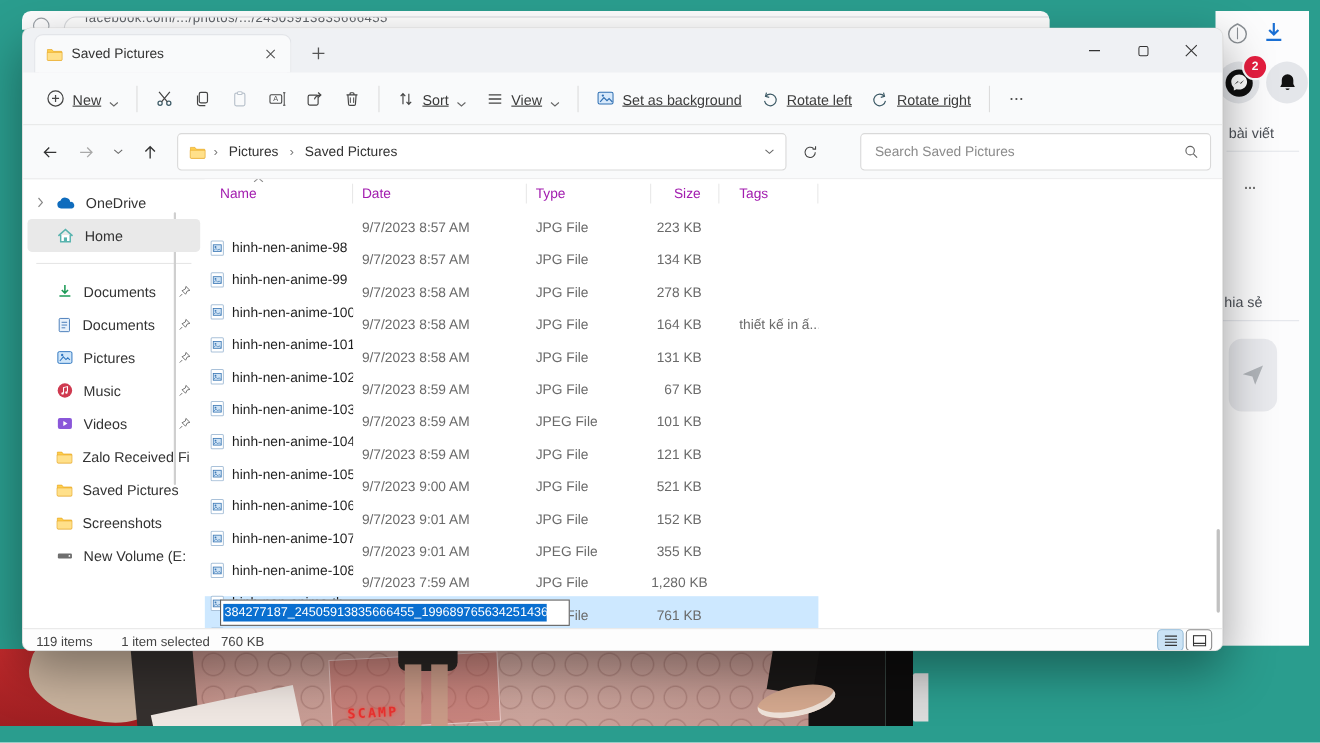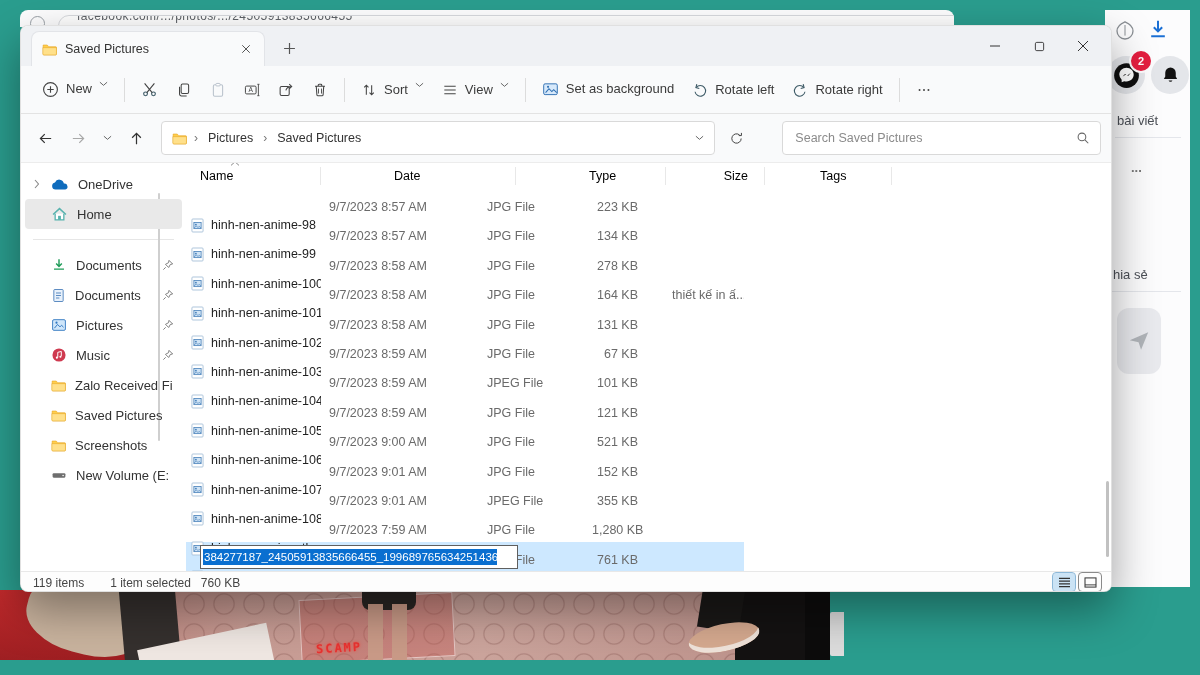--- a/index.html
+++ b/index.html
@@ -34,46 +34,46 @@
   
   .win{position:absolute;left:20px;top:25px;width:1090px;height:565px;background:#fff;border-radius:8px;overflow:hidden;z-index:10;
     box-shadow:0 18px 45px rgba(0,0,0,.38);border:1px solid rgba(0,0,0,.12);}
   .tabbar{height:40px;background:#eff1f4;position:relative;display:flex;align-items:flex-end;}
   .tab{margin-left:10px;width:212px;height:34px;background:#f9fafb;border:1px solid #e2e4e8;border-bottom:none;border-radius:8px 8px 0 0;display:flex;align-items:center;padding:0 10px;gap:8px;font-size:12.5px;color:#333;}
   .tab-close{margin-left:auto;padding:3px;border-radius:4px;}
   .newtab{margin-left:16px;margin-bottom:9px;padding:2px;}
   .win-controls{position:absolute;right:6px;top:4px;display:flex;}
   .wc{width:44px;height:32px;display:flex;align-items:center;justify-content:center;}
   .toolbar{height:47px;background:#f9fafb;border-bottom:1px solid #e3e3e3;display:flex;align-items:center;padding:0 12px;font-size:13px;color:#3b3b3b;}
-  .tb{display:flex;align-items:flex-start;gap:7px;padding:6px 9px;border-radius:4px;white-space:nowrap;}
+  .tb{display:flex;align-items:flex-end;gap:7px;padding:6px 9px;border-radius:4px;white-space:nowrap;text-decoration:underline;}
   .sep{width:1px;height:24px;background:#dcdcdc;margin:0 7px;}
   .navbar{height:48px;background:#f9fafb;border-bottom:1px solid #ececec;display:flex;align-items:center;padding:0 10px;}
   .navic{padding:6px;border-radius:4px;margin-right:4px;}
   .addr{height:32px;width:585px;background:#fff;border:1px solid #d9d9d9;border-radius:4px;display:flex;align-items:center;padding:0 10px;gap:7px;font-size:12.5px;color:#333;margin-left:6px;}
   .addr .spacer{flex:1;}
   .crumb{white-space:nowrap;padding:2px 3px;border-radius:3px;}
   .crumb-sep{color:#777;font-size:12px;}
   .search{height:32px;width:326px;background:#fff;border:1px solid #d9d9d9;border-radius:4px;display:flex;align-items:center;padding:0 10px;margin-left:28px;}
   .search input{border:none;outline:none;flex:1;font-size:12.5px;color:#444;font-family:inherit;background:transparent;}
   .search input::placeholder{color:#8b8b8b;}
   .bodyarea{display:flex;height:408px;}
   .sidebar{width:165px;padding-top:6px;position:relative;font-size:13px;color:#333;flex:none;}
   .sideitem{height:30px;display:flex;align-items:center;gap:9px;padding:0 8px 0 26px;position:relative;border-radius:4px;margin:0 4px;white-space:nowrap;overflow:hidden;}
   .sideitem.selected{background:#e9e9e9;}
   .sideitem .lbl{overflow:hidden;text-overflow:clip;}
   .sideitem .pin{margin-left:auto;flex:none;}
   .expander{position:absolute;left:9px;top:10px;}
   .side-divider{height:1px;background:#e6e6e6;margin:10px 12px 10px 12px;}
   .side-scroll{position:absolute;left:137px;top:30px;width:2px;height:248px;background:#cfcfcf;border-radius:1px;}
   .main{flex:1;position:relative;background:#fff;overflow:hidden;}
-  .hdr{display:grid;grid-template-columns:135px 158px 113px 62px 90px 1fr;height:26px;align-items:center;font-size:12.5px;color:#000000;gap:37px;}
+  .hdr{display:grid;grid-template-columns:135px 158px 113px 62px 90px 1fr;height:26px;align-items:center;font-size:12.5px;color:#a21caf;}
   .hdr>div{position:relative;height:18px;line-height:18px;border-right:1px solid #e8e8e8;}
   .hdr>div:last-child{border-right:none;}
   .h-name{padding-left:14px;}
-  .h-date,.h-type{padding-left:8px;margin-left:28px;}
+  .h-date,.h-type{padding-left:8px;}
   .h-size{text-align:right;padding-right:16px;}
   .h-tags{padding-left:18px;}
   .sort-caret{position:absolute;left:44px;top:-6px;}
   .row{display:grid;grid-template-columns:135px 158px 113px 62px 90px 1fr;height:29.4px;align-items:center;font-size:12.5px;color:#6a6a6a;position:relative;}
   .row>*{position:relative;z-index:1;}
   .c-name{display:flex;align-items:center;gap:7px;padding-left:5px;color:#1f1f1f;white-space:nowrap;overflow:hidden;margin-top:36px;}
   .c-date,.c-type{padding-left:8px;white-space:nowrap;}
   .c-size{text-align:right;padding-right:16px;white-space:nowrap;}
   .c-tags{padding-left:18px;white-space:nowrap;overflow:hidden;}
   .row.selected::before{content:'';position:absolute;left:0;top:0;bottom:0;width:558px;background:#cde8ff;z-index:0;}
@@ -480,20 +480,35 @@
           <span class="lbl">Music</span>
           <span class="pin ic">
             <svg viewBox="0 0 14 14" width="12" height="12">
               <path d="M8.2 1.6l4.2 4.2-2.7.6-1.9 3.5-3.7-3.7 3.5-1.9z" fill="none" stroke="#6b6b6b" stroke-width="1"></path>
               <path d="M4.3 9.7L1.6 12.4" stroke="#6b6b6b" stroke-width="1"></path>
             </svg>
           </span>
         </div>
         <div class="sideitem">
           <span class="ic">
+            <svg viewBox="0 0 18 18" width="16" height="16">
+              <rect x="1.8" y="3.4" width="14.4" height="11.2" rx="2" fill="#8a57d9"></rect>
+              <path d="M7.4 6.4l4.2 2.6-4.2 2.6z" fill="#fff"></path>
+            </svg>
+          </span>
+          <span class="lbl">Videos</span>
+          <span class="pin ic">
+            <svg viewBox="0 0 14 14" width="12" height="12">
+              <path d="M8.2 1.6l4.2 4.2-2.7.6-1.9 3.5-3.7-3.7 3.5-1.9z" fill="none" stroke="#6b6b6b" stroke-width="1"></path>
+              <path d="M4.3 9.7L1.6 12.4" stroke="#6b6b6b" stroke-width="1"></path>
+            </svg>
+          </span>
+        </div>
+        <div class="sideitem">
+          <span class="ic">
             <svg viewBox="0 0 16 16" width="15" height="15">
               <path d="M1.2 3.2h4.4l1.4 1.8h7.6a.8.8 0 0 1 .8.8v7a1 1 0 0 1-1 1H2.2a1 1 0 0 1-1-1z" fill="#ffce4d" stroke="#e4a21e" stroke-width=".6"></path>
               <path d="M.9 6h14.5v6.8a1 1 0 0 1-1 1H1.9a1 1 0 0 1-1-1z" fill="#ffe08a" stroke="#e4a21e" stroke-width=".5"></path>
             </svg>
           </span>
           <span class="lbl">Zalo Received Fi</span>
         </div>
         <div class="sideitem">
           <span class="ic">
             <svg viewBox="0 0 16 16" width="15" height="15">

